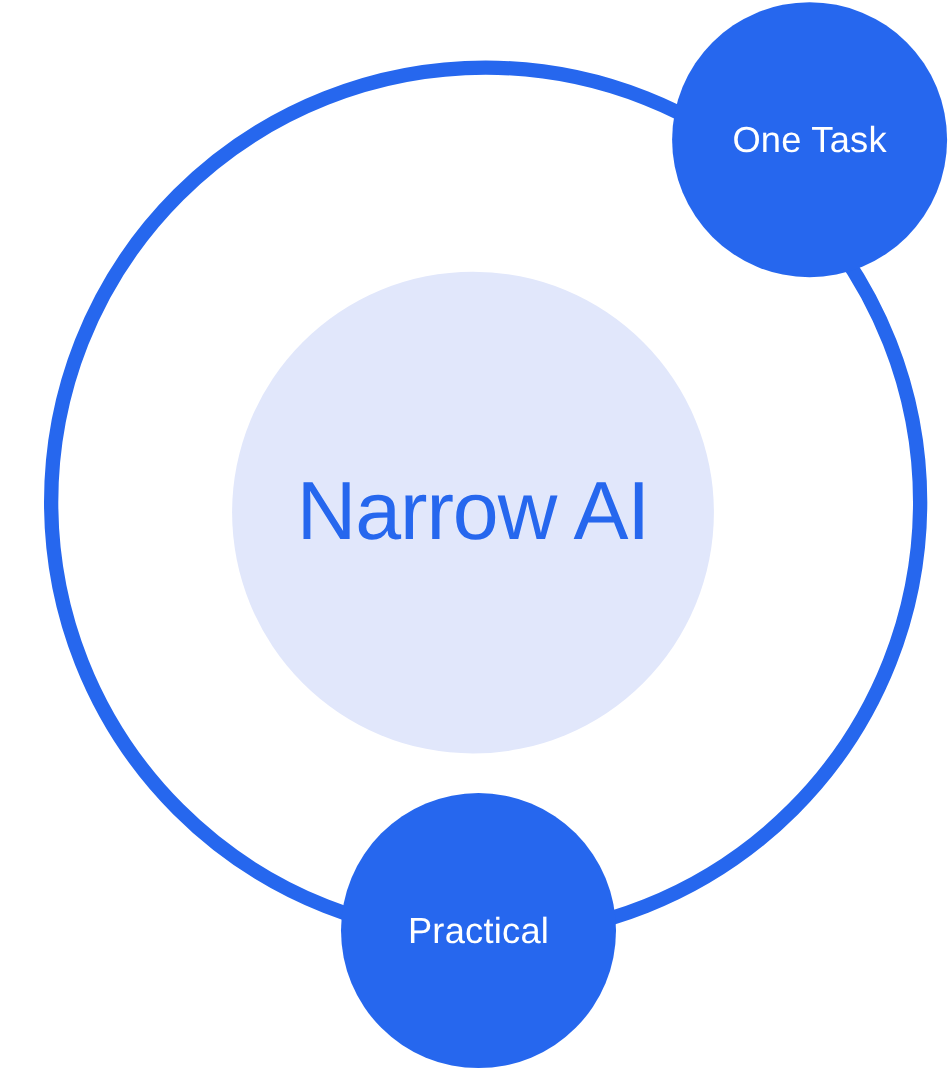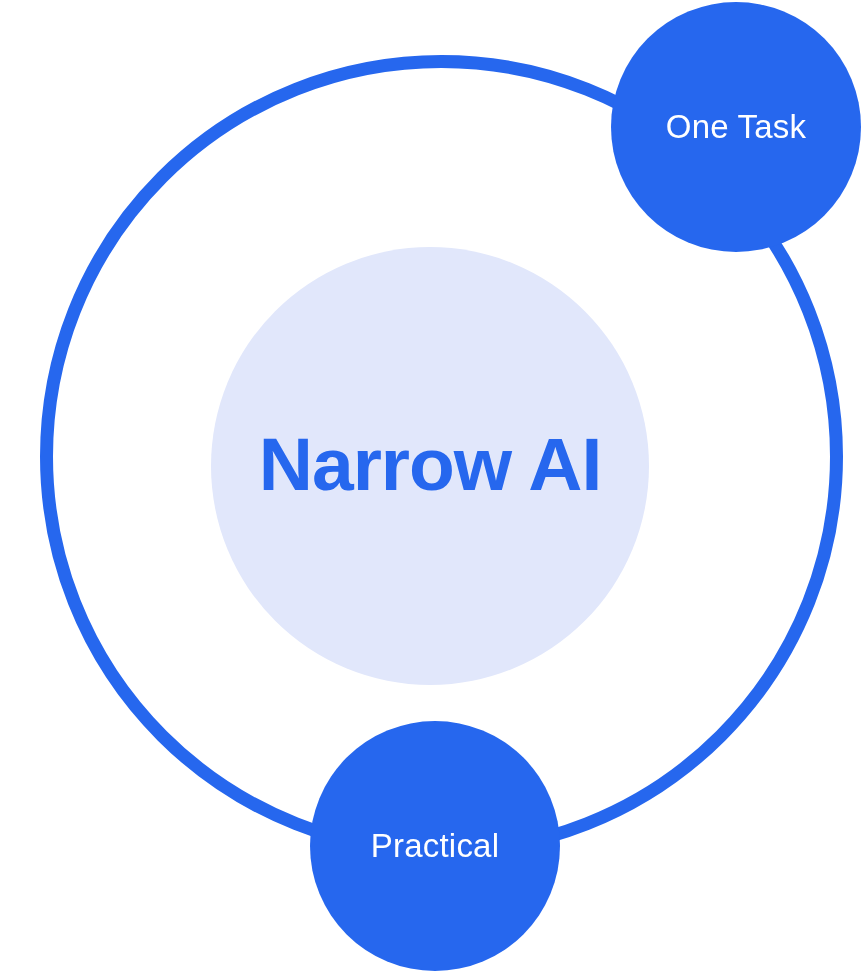--- a/index.html
+++ b/index.html
@@ -35,21 +35,21 @@
     height: 438px;
     border-radius: 50%;
     background: var(--center-fill, #e1e7fb);
     display: flex;
     align-items: center;
     justify-content: center;
   }
   .center-label {
     color: var(--brand, #2667ee);
     font-size: 75px;
-    font-weight: 700;
+    font-weight: 400;
     letter-spacing: -1px;
     white-space: nowrap;
     transform: translateY(-2px);
   }
   
   .node {
     position: absolute;
     border-radius: 50%;
     background: var(--brand, #2667ee);
     display: flex;

